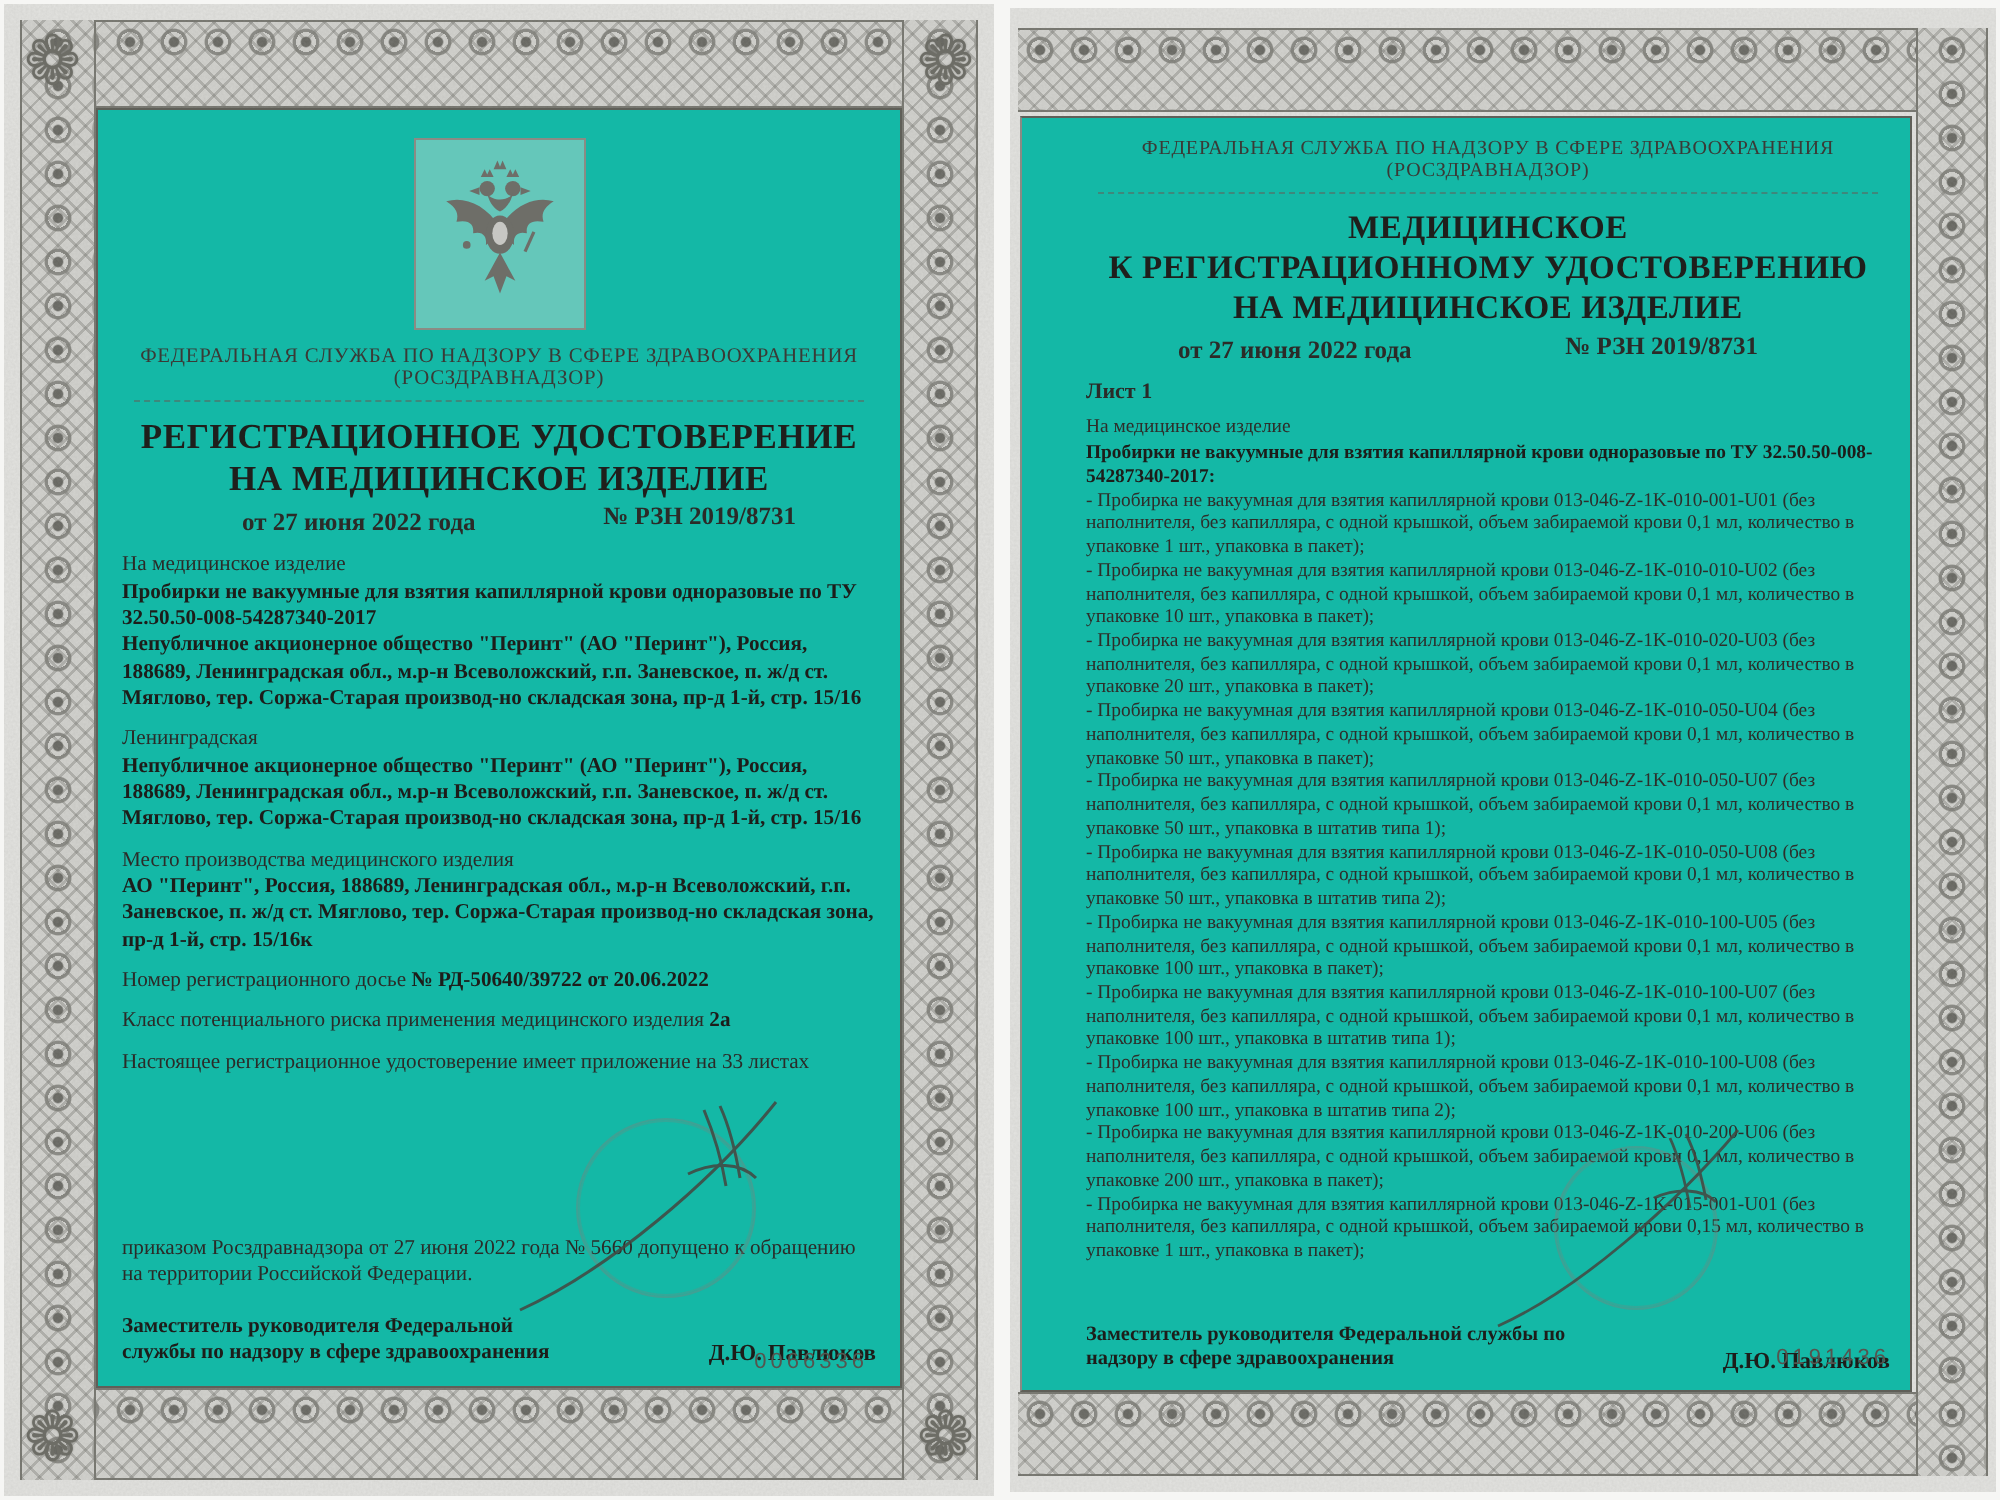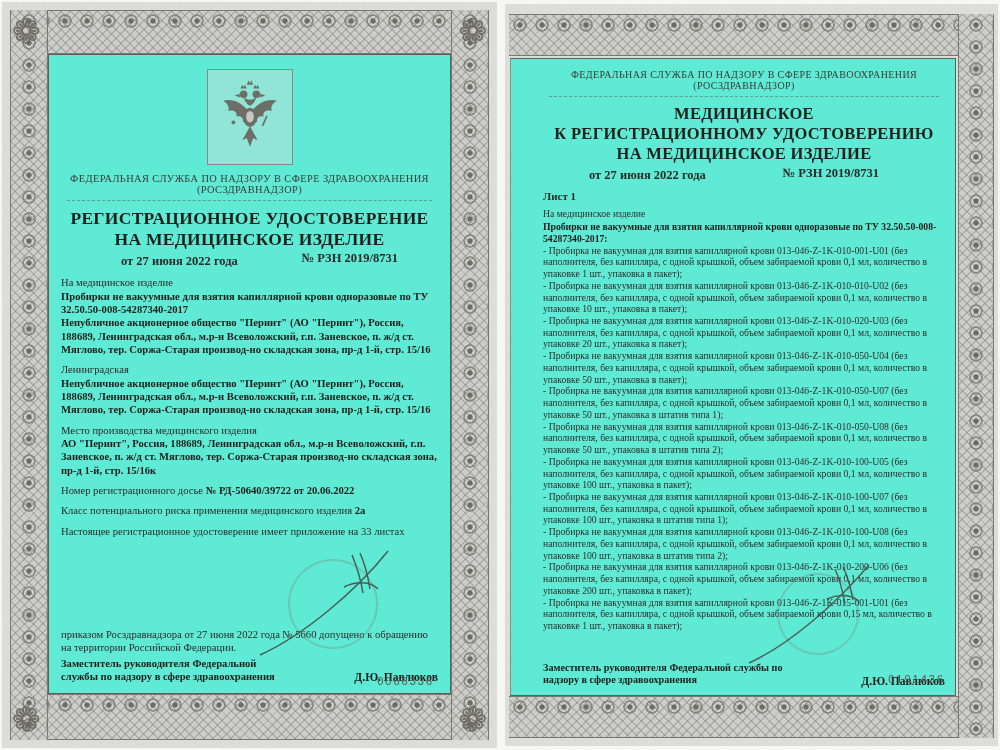--- a/index.html
+++ b/index.html
@@ -35,21 +35,21 @@
     background-size:100% 22px,100% 22px,100% 22px,auto,auto;
     border-left:1px solid #73736c;border-right:1px solid #73736c;
   }
   .corner{
     position:absolute;font-family:"DejaVu Sans", sans-serif;
     color:#6d6d66;font-size:34px;line-height:1;z-index:3;
     text-shadow:0 0 1px rgba(90,90,84,.6);
   }
 
   .content{
-    position:absolute;background:#5eead4;border:1px solid #5f5f58;
+    position:absolute;background:#14b8a6;border:1px solid #5f5f58;
     display:flex;flex-direction:column;z-index:2;overflow:hidden;
   }
   #ldoc .content{inset:52px 46px 54px 46px;padding:10px 12px 10px 12px;}
   #rdoc .content{inset:54px 42px 50px 5px;padding:10px 10px 8px 32px;border-left:1px solid #8a8a84;}
 
   .noise{position:absolute;inset:0;z-index:1;pointer-events:none;}
 
   .agency{ text-align:center; font-size:10.4px; letter-spacing:.4px; color:#3a3a36;}
   #rdoc .agency{font-size:10px;}
   .dashrule{border-bottom:1px dashed rgba(96,96,90,.55);margin:5px 6px 7px 6px;}
@@ -74,21 +74,21 @@
   .inline-b{font-weight:bold;color:#1d1d1a;}
 
   .body-r{font-size:9.7px;line-height:1.21;margin-top:6px;color:#2e2e2a;}
   .body-r .lbl{margin-bottom:1px;}
   .body-r .hd{font-weight:bold;color:#1d1d1a;}
   .body-r .item{margin:0;}
 
   .spacer{flex:1;}
   .footer{position:relative;}
   .ordernote{font-size:10.6px;line-height:1.25;}
-  .signrow{display:flex;align-items:flex-end;margin-top:2px;}
+  .signrow{display:flex;align-items:flex-end;margin-top:12px;}
   .signer-title{font-weight:bold;font-size:10.6px;line-height:1.25;max-width:62%;color:#1d1d1a;}
   .signer-name{margin-left:auto;font-weight:bold;font-size:11.5px;color:#1d1d1a;white-space:nowrap;}
   #rdoc .signer-title{font-size:10.2px;}
   .serial{
     position:absolute;font-family:Liberation Sans, sans-serif;
     font-size:11px;letter-spacing:2px;color:#55554f;
   }
   #ldoc .serial{right:16px;bottom:6px;}
   #rdoc .serial{right:10px;bottom:10px;}
 

